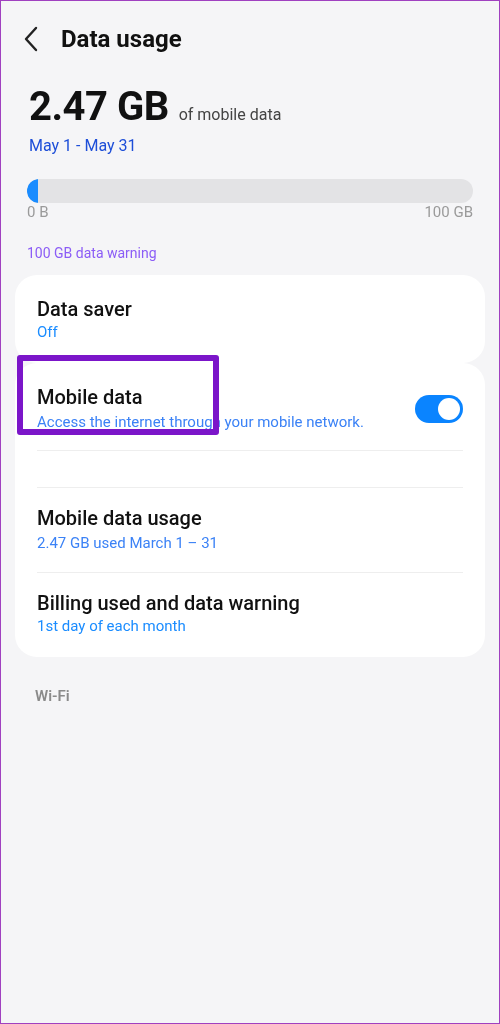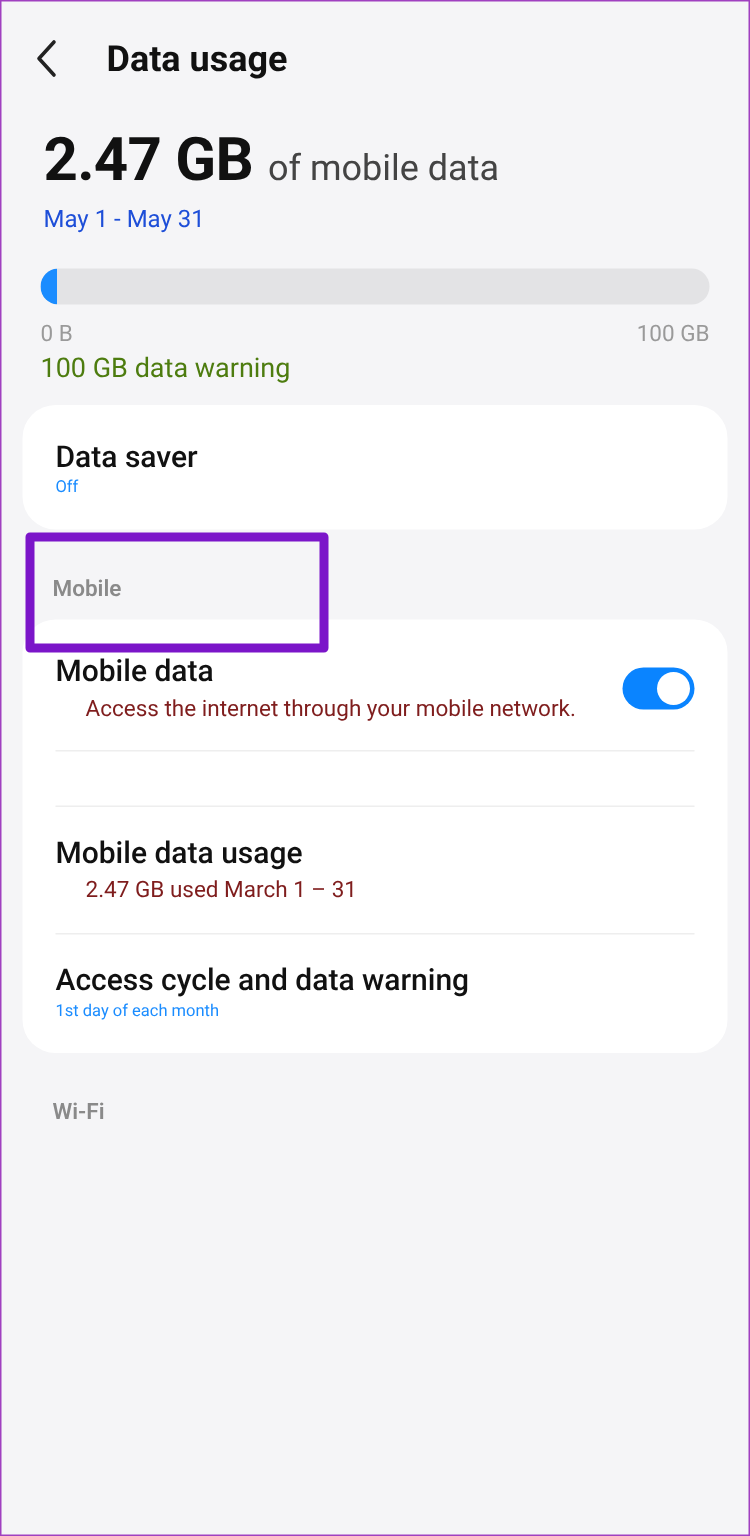--- a/index.html
+++ b/index.html
@@ -9,39 +9,39 @@
       width: 500px;
       height: 1024px;
       overflow: hidden;
       border: 1px solid #a040c0;
     }
     .container { padding: 0 8px; }
     .header {
       display: flex;
       align-items: center;
       padding: 24px 14px 22px;
-      gap: 32px;
+      gap: 22px;
     }
     .back-chev svg { display: block; }
     .page-title {
       font-size: 24px;
       font-weight: 700;
       color: #111;
     }
     .usage-block { padding: 8px 20px 0; }
     .usage-amount {
       display: inline;
       font-size: 40px;
       font-weight: 700;
       letter-spacing: -0.5px;
       color: #111;
     }
     .usage-label {
       display: inline;
-      font-size: 24px;
+      font-size: 16px;
       color: #444;
       margin-left: 6px;
     }
     .date-range {
       font-size: 16px;
       color: #1d4ed8;
       margin-top: 6px;
     }
     .bar-wrap { padding: 24px 18px 0; }
     .bar-track {
@@ -54,26 +54,26 @@
     .bar-fill {
       background: #1a8cff;
       height: 100%;
       border-radius: 14px 0 0 14px;
     }
     .bar-labels {
       display: flex;
       justify-content: space-between;
       font-size: 15px;
       color: #9a9a9a;
-      margin-top: 10px;
+      margin-top: 0;
     }
     .warning-text {
-      font-size: 18px;
-      color: #4d7c0f;
-      margin: 4px 0 14px 18px;
+      font-size: 14px;
+      color: #8b5cf6;
+      margin: 24px 0 14px 18px;
     }
     .card {
       background: #fff;
       border-radius: 22px;
       padding: 4px 22px;
       margin: 0 6px 0;
     }
     .row {
       padding: 18px 0;
       border-bottom: 1px solid #eee;
@@ -83,30 +83,29 @@
       cursor: pointer;
     }
     .row:last-child { border-bottom: none; }
     .row-text { flex: 1; padding-right: 14px; }
     .row-title {
       font-size: 20px;
       color: #111;
       font-weight: 500;
     }
     .row-sub-blue {
-      font-size: 11px;
+      font-size: 15px;
       color: #1a8cff;
       margin-top: 2px;
     }
     .row-desc {
       font-size: 15px;
-      color: #7f1d1d;
+      color: #3b82f6;
       margin-top: 3px;
       line-height: 1.35;
-      margin-left: 20px;
     }
     .section-hdr {
       font-size: 15px;
       font-weight: 600;
       color: #8a8a8a;
       padding: 30px 26px 12px;
     }
     .highlight-box {
       position: absolute;
       border: 6px solid #7b15c9;
@@ -167,21 +166,20 @@
 
   <div class="card">
     <div class="row" style="border-bottom:none;">
       <div class="row-text">
         <div class="row-title">Data saver</div>
         <div class="row-sub-blue">Off</div>
       </div>
     </div>
   </div>
 
-  <div class="section-hdr">Mobile</div>
 
   <div class="card">
     <div class="row">
       <div class="row-text">
         <div class="row-title">Mobile data</div>
         <div class="row-desc">Access the internet through your mobile network.</div>
       </div>
       <div class="toggle">
         <div class="knob"></div>
       </div>
@@ -194,21 +192,21 @@
 
     <div class="row">
       <div class="row-text">
         <div class="row-title">Mobile data usage</div>
         <div class="row-desc">2.47 GB used March 1 – 31</div>
       </div>
     </div>
 
     <div class="row">
       <div class="row-text">
-        <div class="row-title">Access cycle and data warning</div>
+        <div class="row-title">Billing used and data warning</div>
         <div class="row-sub-blue">1st day of each month</div>
       </div>
     </div>
   </div>
 
   <div class="section-hdr">Wi-Fi</div>
 
 </div>
 
 <div class="highlight-box"></div>

